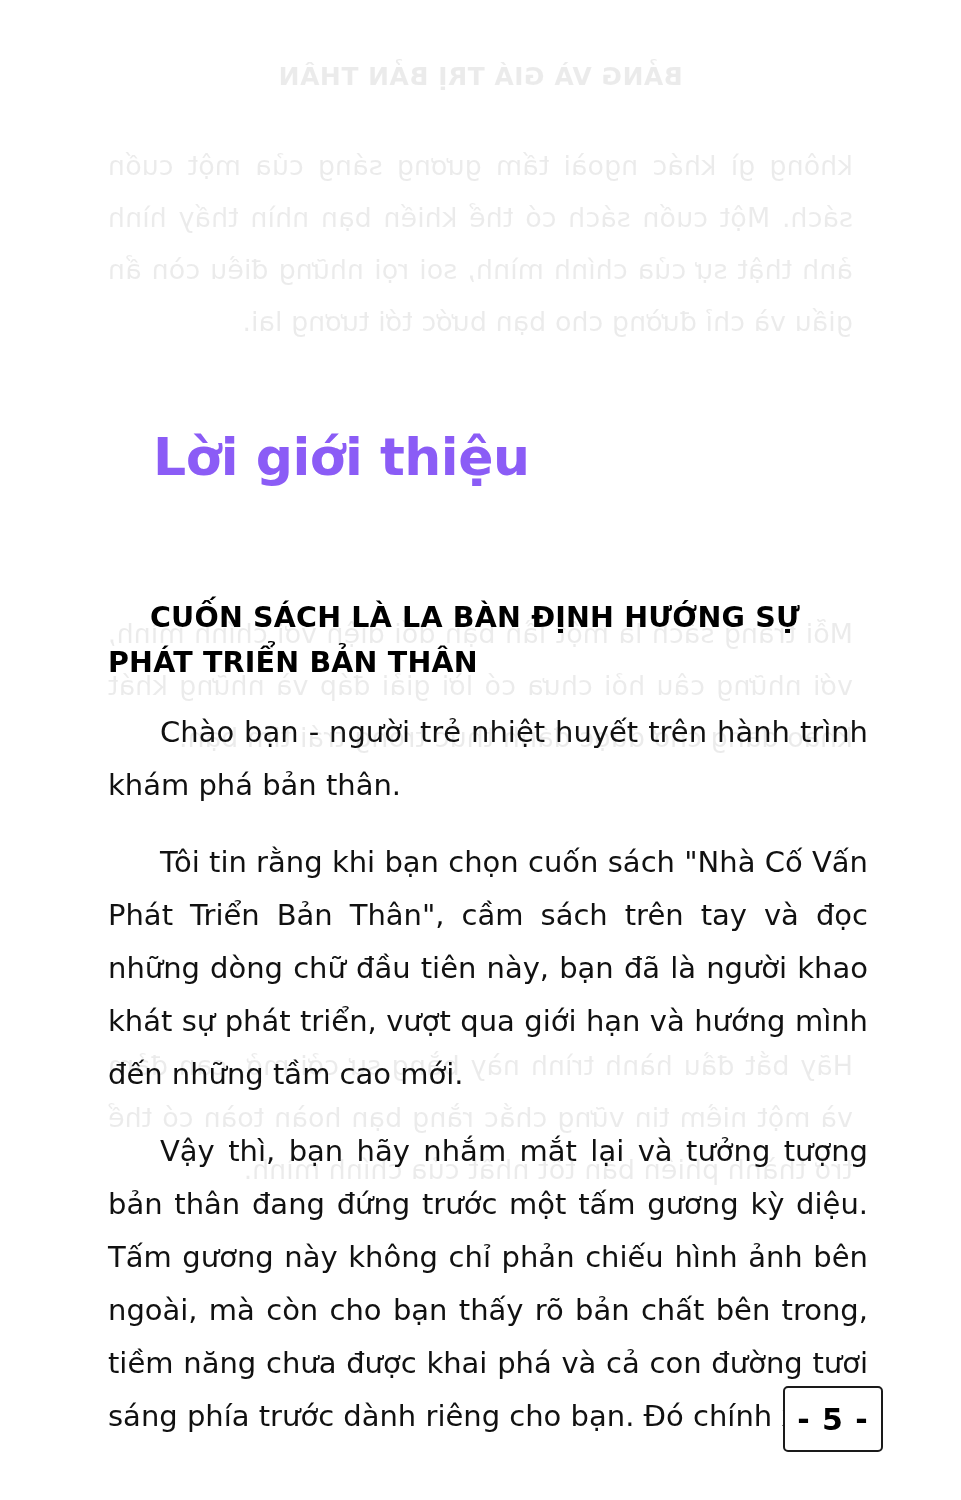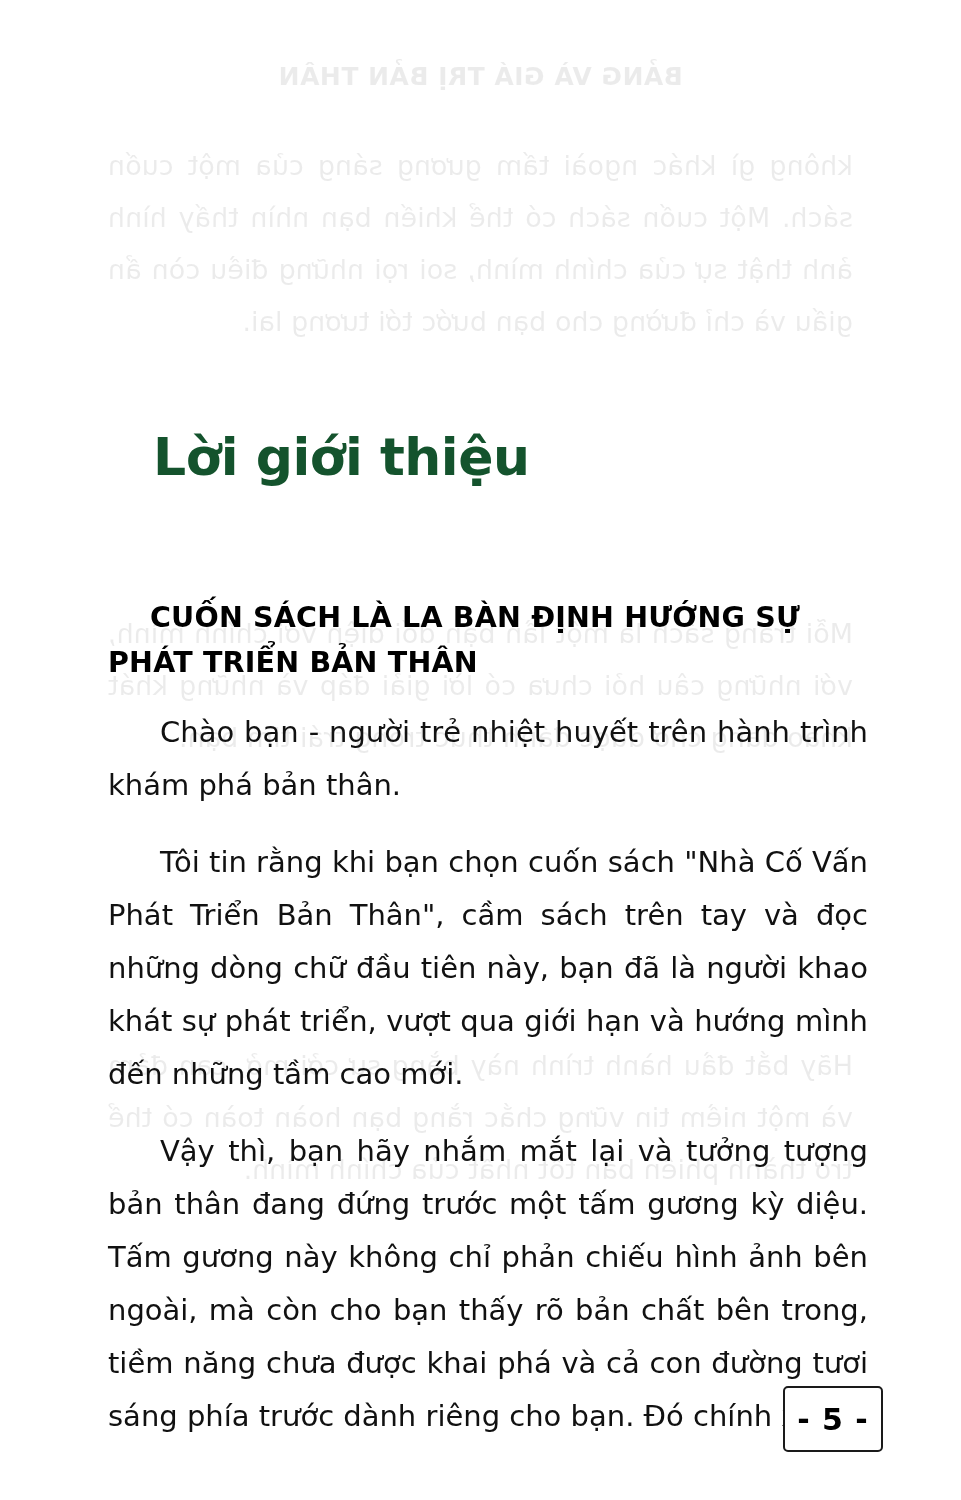--- a/index.html
+++ b/index.html
@@ -83,21 +83,21 @@
   }
 
   .chapter-title {
     position: absolute;
     left: 45px;
     top: 415px;
     font-family: "DejaVu Sans", sans-serif;
     font-size: 52px;
     font-weight: bold;
     letter-spacing: -0.5px;
-    color: #14532d;
+    color: #8b5cf6;
     white-space: nowrap;
     margin-top: 12px;
   }
 
   .section-heading {
     position: absolute;
     left: 0px;
     top: 588px;
     width: 758px;
     font-family: "DejaVu Sans", sans-serif;

